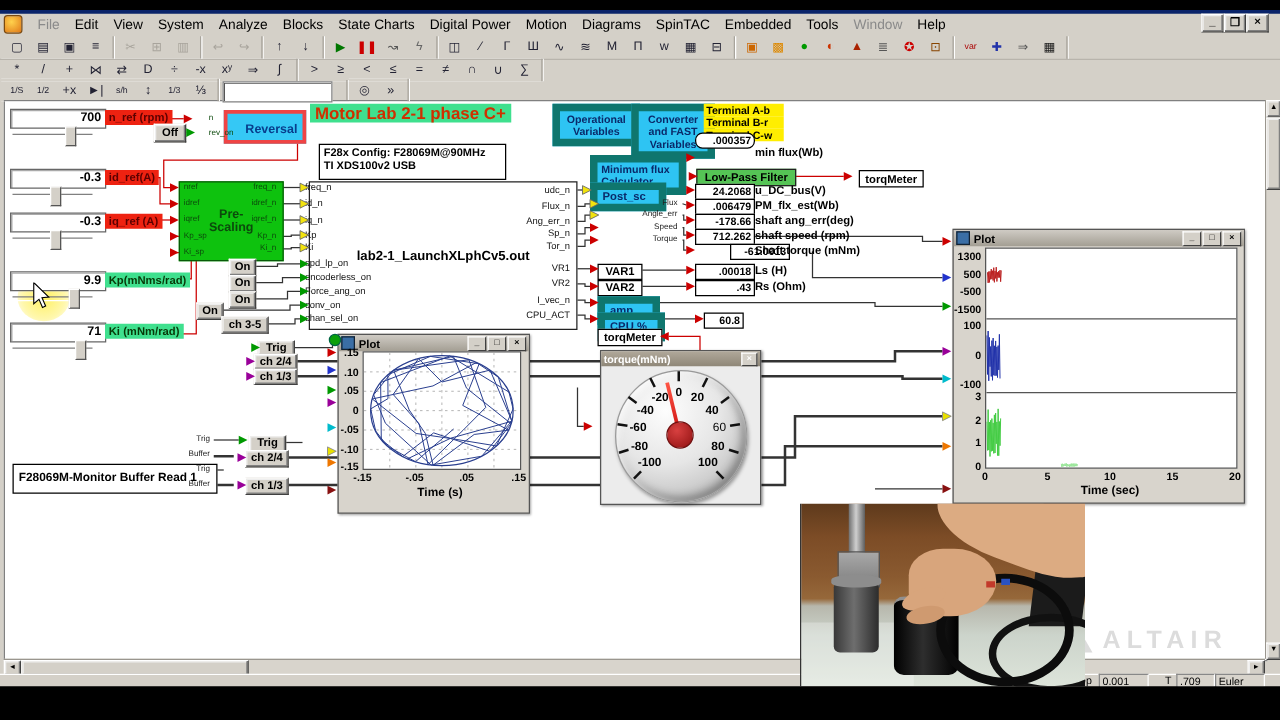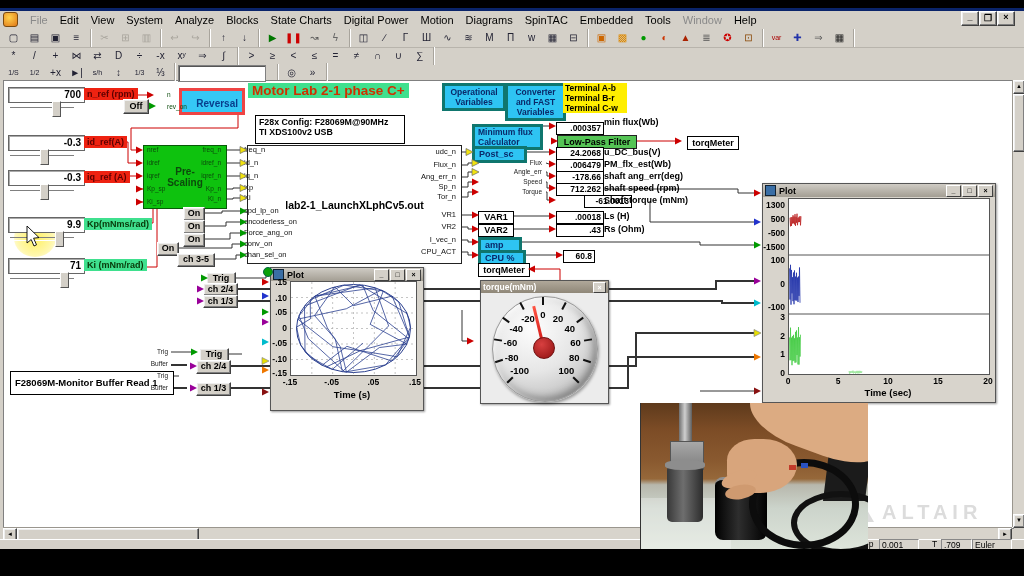--- a/index.html
+++ b/index.html
@@ -11,21 +11,21 @@
   .mitem.dis{color:#8a8a8a;}
   .ico{width:19px;height:16px;display:flex;align-items:center;justify-content:center;
        font-size:10px;color:#223;border:1px solid transparent;}
   .ico.dis{color:#a8a49c;}
   .tgroup{display:flex;align-items:center;padding:0 3px;border-right:1px solid #a8a49c;
           box-shadow:1px 0 0 #fff;height:18px;}
   .btn3d{position:absolute;background:#d4d0c8;border:1px solid;border-color:#fff #404040 #404040 #fff;
          box-shadow:inset -1px -1px 0 #808080,inset 1px 1px 0 #eee;
          font-size:9px;font-weight:bold;text-align:center;z-index:4;cursor:default;}
   .blk{position:absolute;background:#fff;border:1px solid #000;font-weight:bold;z-index:3;}
-  .cyanb{position:absolute;background:#2ec4f3;border:3px solid #0f766e;color:#0a2a6a;
+  .cyanb{position:absolute;background:#2ec4f3;border:6px solid #0f766e;color:#0a2a6a;
          font-weight:bold;z-index:3;}
   .disp{position:absolute;background:#fff;border:1px solid #000;font-size:8.5px;font-weight:bold;
         text-align:right;padding-right:2px;z-index:3;}
   .dlabel{position:absolute;font-size:9px;font-weight:bold;white-space:nowrap;z-index:3;}
   .findbox{position:absolute;width:82px;height:13px;border:1px solid #808080;
            box-shadow:inset 1px 1px 0 #555;background:#fff;font-size:9px;}
   .pwin{position:absolute;background:#d8d4cc;border:1px solid #555;box-shadow:1px 1px 2px rgba(0,0,0,.4);z-index:6;}
   .ptitle{height:13px;background:linear-gradient(180deg,#cfcbc4,#a39e93);display:flex;align-items:center;
           font-size:9px;font-weight:bold;padding:0 2px;}
   .pbtn{width:13px;height:10px;background:#d4d0c8;border:1px solid;border-color:#fff #404040 #404040 #fff;
@@ -501,21 +501,21 @@
     <div style="position: absolute; left: 167px; top: 90px; height: 9px; font-size: 6.5px; line-height: 9px; color: rgb(12, 74, 12); z-index: 4; white-space: nowrap;">n</div>
     <div style="position: absolute; left: 167px; top: 102px; height: 9px; font-size: 6.5px; line-height: 9px; color: rgb(12, 74, 12); z-index: 4; white-space: nowrap;">rev_on</div>
     <div style="position: absolute; left: 482px; top: 158px; width: 60px; text-align: right; font-size: 6.5px; line-height: 9px; color: rgb(34, 34, 34); z-index: 4; white-space: nowrap;">Flux</div>
     <div style="position: absolute; left: 482px; top: 167px; width: 60px; text-align: right; font-size: 6.5px; line-height: 9px; color: rgb(34, 34, 34); z-index: 4; white-space: nowrap;">Angle_err</div>
     <div style="position: absolute; left: 482px; top: 177px; width: 60px; text-align: right; font-size: 6.5px; line-height: 9px; color: rgb(34, 34, 34); z-index: 4; white-space: nowrap;">Speed</div>
     <div style="position: absolute; left: 482px; top: 187px; width: 60px; text-align: right; font-size: 6.5px; line-height: 9px; color: rgb(34, 34, 34); z-index: 4; white-space: nowrap;">Torque</div>
     <div style="position: absolute; left: 108px; top: 347px; width: 60px; text-align: right; font-size: 6.5px; line-height: 9px; color: rgb(34, 34, 34); z-index: 4; white-space: nowrap;">Trig</div>
     <div style="position: absolute; left: 108px; top: 359px; width: 60px; text-align: right; font-size: 6.5px; line-height: 9px; color: rgb(34, 34, 34); z-index: 4; white-space: nowrap;">Buffer</div>
     <div style="position: absolute; left: 108px; top: 371px; width: 60px; text-align: right; font-size: 6.5px; line-height: 9px; color: rgb(34, 34, 34); z-index: 4; white-space: nowrap;">Trig</div>
     <div style="position: absolute; left: 108px; top: 383px; width: 60px; text-align: right; font-size: 6.5px; line-height: 9px; color: rgb(34, 34, 34); z-index: 4; white-space: nowrap;">Buffer</div>
-    <div class="disp" style="position: absolute; left: 556px; top: 122px; width: 44px; height: 11px; line-height: 11px;">.000357</div>
+    <div class="disp" style="position: absolute; left: 556px; top: 106px; width: 44px; height: 11px; line-height: 11px; border-radius: 6px;">.000357</div>
     <div class="dlabel" style="position: absolute; left: 604px; top: 116px; height: 11px; line-height: 12px;">min flux(Wb)</div>
     <div class="disp" style="position: absolute; left: 556px; top: 147px; width: 44px; height: 11px; line-height: 11px;">24.2068</div>
     <div class="dlabel" style="position: absolute; left: 604px; top: 146px; height: 11px; line-height: 12px;">u_DC_bus(V)</div>
     <div class="disp" style="position: absolute; left: 556px; top: 159px; width: 44px; height: 11px; line-height: 11px;">.006479</div>
     <div class="dlabel" style="position: absolute; left: 604px; top: 158px; height: 11px; line-height: 12px;">PM_flx_est(Wb)</div>
     <div class="disp" style="position: absolute; left: 556px; top: 171px; width: 44px; height: 11px; line-height: 11px;">-178.66</div>
     <div class="dlabel" style="position: absolute; left: 604px; top: 170px; height: 11px; line-height: 12px;">shaft ang_err(deg)</div>
     <div class="disp" style="position: absolute; left: 556px; top: 183px; width: 44px; height: 11px; line-height: 11px;">712.262</div>
     <div class="dlabel" style="position: absolute; left: 604px; top: 182px; height: 11px; line-height: 12px;">shaft speed (rpm)</div>
     <div class="disp" style="position: absolute; left: 584px; top: 195px; width: 44px; height: 11px; line-height: 11px;">-61.0013</div>
@@ -562,20 +562,20 @@
     <div style="position: absolute; left: 504.302px; top: 322.603px; width: 24px; text-align: center; font-size: 9.5px; font-weight: bold; z-index: 7;">-40</div>
     <div style="position: absolute; left: 521.116px; top: 302.014px; width: 2px; height: 8px; background: rgb(17, 17, 17); transform: rotate(-27deg); z-index: 7;"></div>
     <div style="position: absolute; left: 516.018px; top: 312.597px; width: 24px; text-align: center; font-size: 9.5px; font-weight: bold; z-index: 7;">-20</div>
     <div style="position: absolute; left: 542px; top: 297px; width: 2px; height: 8px; background: rgb(17, 17, 17); transform: rotate(0deg); z-index: 7;"></div>
     <div style="position: absolute; left: 531px; top: 309px; width: 24px; text-align: center; font-size: 9.5px; font-weight: bold; z-index: 7;">0</div>
     <div style="position: absolute; left: 562.884px; top: 302.014px; width: 2px; height: 8px; background: rgb(17, 17, 17); transform: rotate(27deg); z-index: 7;"></div>
     <div style="position: absolute; left: 545.982px; top: 312.597px; width: 24px; text-align: center; font-size: 9.5px; font-weight: bold; z-index: 7;">20</div>
     <div style="position: absolute; left: 579.215px; top: 315.962px; width: 2px; height: 8px; background: rgb(17, 17, 17); transform: rotate(54deg); z-index: 7;"></div>
     <div style="position: absolute; left: 557.698px; top: 322.603px; width: 24px; text-align: center; font-size: 9.5px; font-weight: bold; z-index: 7;">40</div>
     <div style="position: absolute; left: 587.434px; top: 335.804px; width: 2px; height: 8px; background: rgb(17, 17, 17); transform: rotate(81deg); z-index: 7;"></div>
-    <div style="position: absolute; left: 563.594px; top: 336.838px; width: 24px; text-align: center; font-size: 9.5px; font-weight: bold; z-index: 7;">60</div>
+    <div style="position: absolute; left: 563.594px; top: 336.838px; width: 24px; text-align: center; font-size: 9.5px; font-weight: normal; z-index: 7;">60</div>
     <div style="position: absolute; left: 585.749px; top: 357.215px; width: 2px; height: 8px; background: rgb(17, 17, 17); transform: rotate(108deg); z-index: 7;"></div>
     <div style="position: absolute; left: 562.385px; top: 352.198px; width: 24px; text-align: center; font-size: 9.5px; font-weight: bold; z-index: 7;">80</div>
     <div style="position: absolute; left: 574.527px; top: 375.527px; width: 2px; height: 8px; background: rgb(17, 17, 17); transform: rotate(135deg); z-index: 7;"></div>
     <div style="position: absolute; left: 554.335px; top: 365.335px; width: 24px; text-align: center; font-size: 9.5px; font-weight: bold; z-index: 7;">100</div>
     <div style="position: absolute; left: 541.75px; top: 305px; width: 2.5px; height: 42px; background: linear-gradient(rgb(255, 85, 68), rgb(204, 17, 17)); transform-origin: 1.25px 42px; transform: rotate(-13.5deg); z-index: 8;"></div>
     <div style="position: absolute; left: 533px; top: 337px; width: 20px; height: 20px; border-radius: 50%; background: radial-gradient(circle at 38% 32%, rgb(216, 64, 64), rgb(143, 16, 16)); border: 1px solid rgb(112, 16, 16); z-index: 8;"></div>
   </div>
 
 </body></html>

